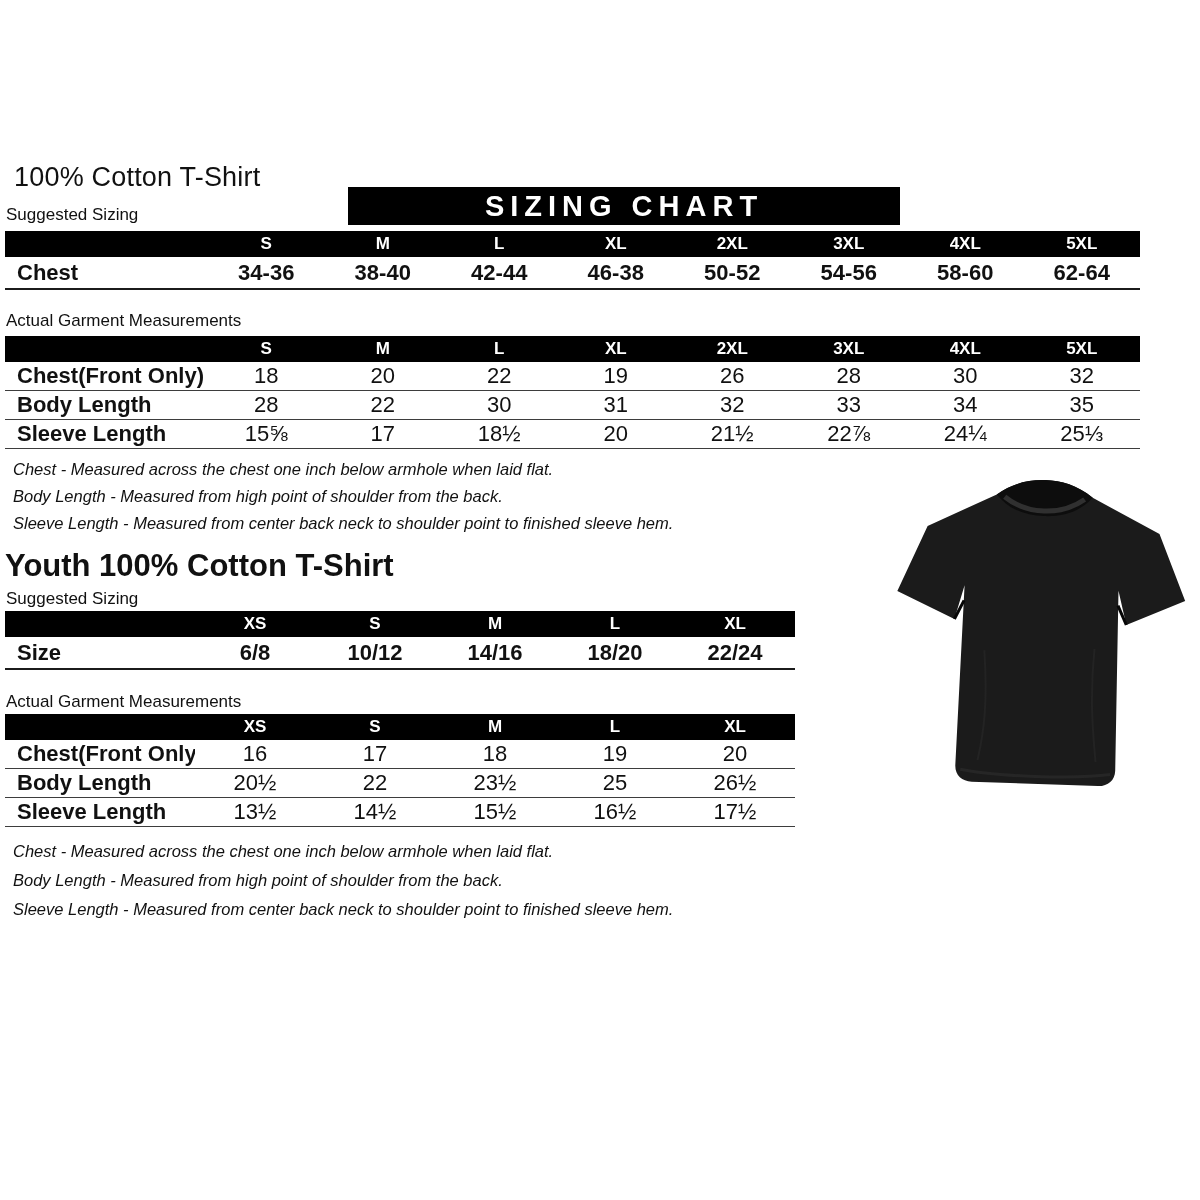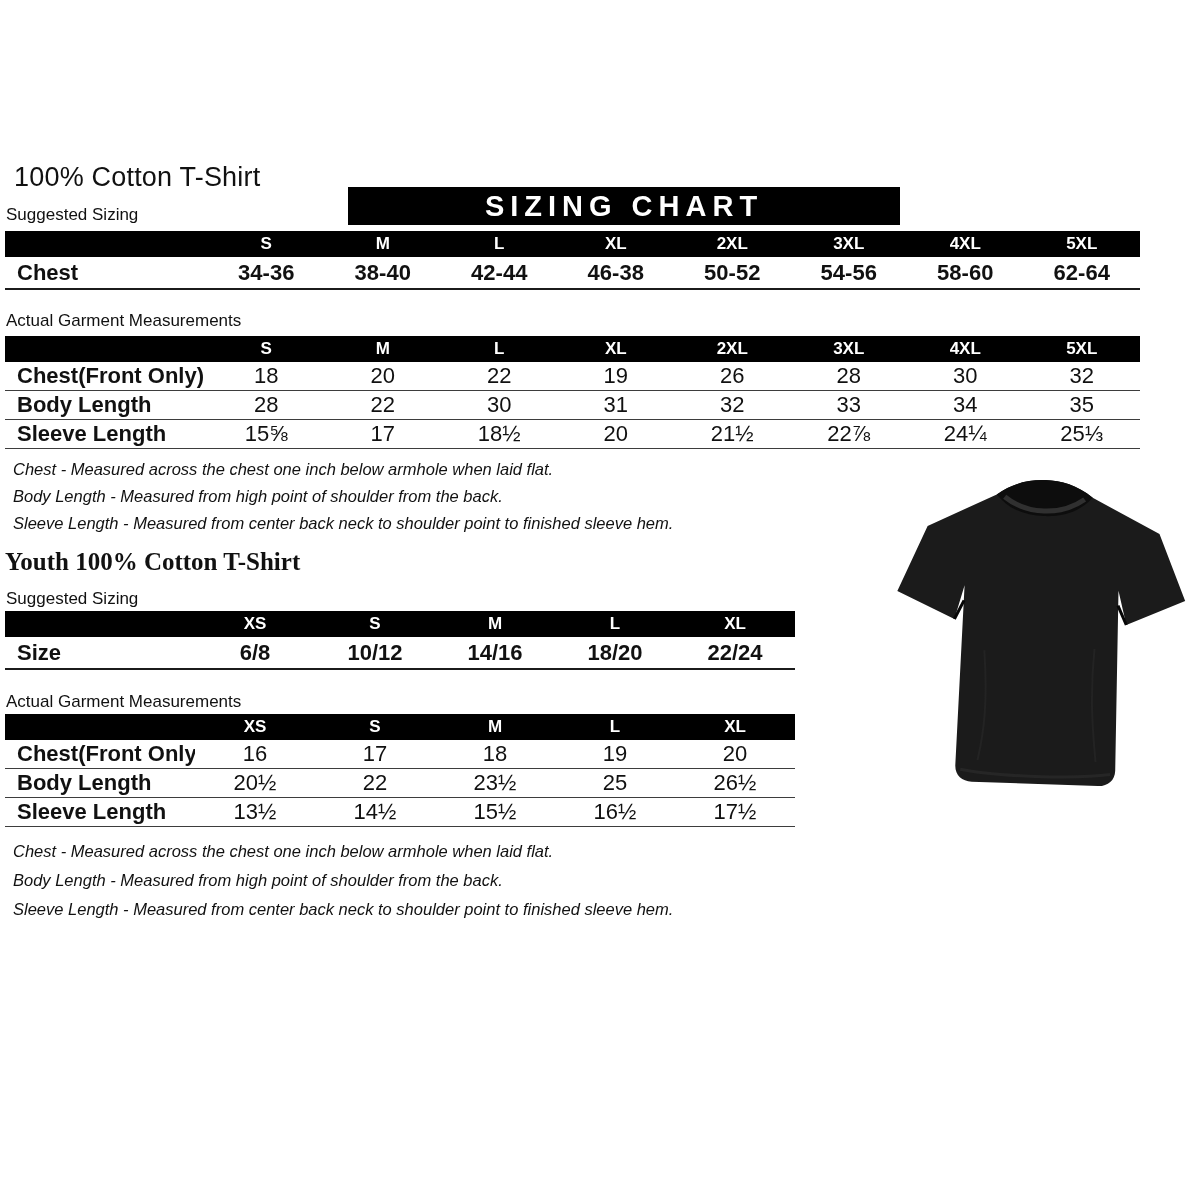--- a/index.html
+++ b/index.html
@@ -21,21 +21,21 @@
     font-size: 27px; font-weight: 400; letter-spacing: .2px;
   }
   .banner {
     left: 348px; top: 167px; width: 552px; height: 38px;
     background: #000; color: #fff;
     display: flex; align-items: center; justify-content: center;
     font-size: 29px; font-weight: 700; letter-spacing: 6px; margin-top: 20px;
   }
   .h-youth {
     left: 5px; top: 548px;
-    font-size: 25px; font-weight: 700; font-family: Liberation Serif, serif;
+    font-size: 31px; font-weight: 700;
   }
 
   .lbl {
     font-size: 17px; color: #111;
     padding-bottom: 20px;
     border-bottom: 2px solid #1c1c1c;
   }
   #adult-suggested-label { left: 6px; top: 205px; width: 1134px; }
   #adult-actual-label    { left: 6px; top: 311px; width: 1134px; }
   #youth-suggested-label { left: 6px; top: 589px; width: 789px; }

